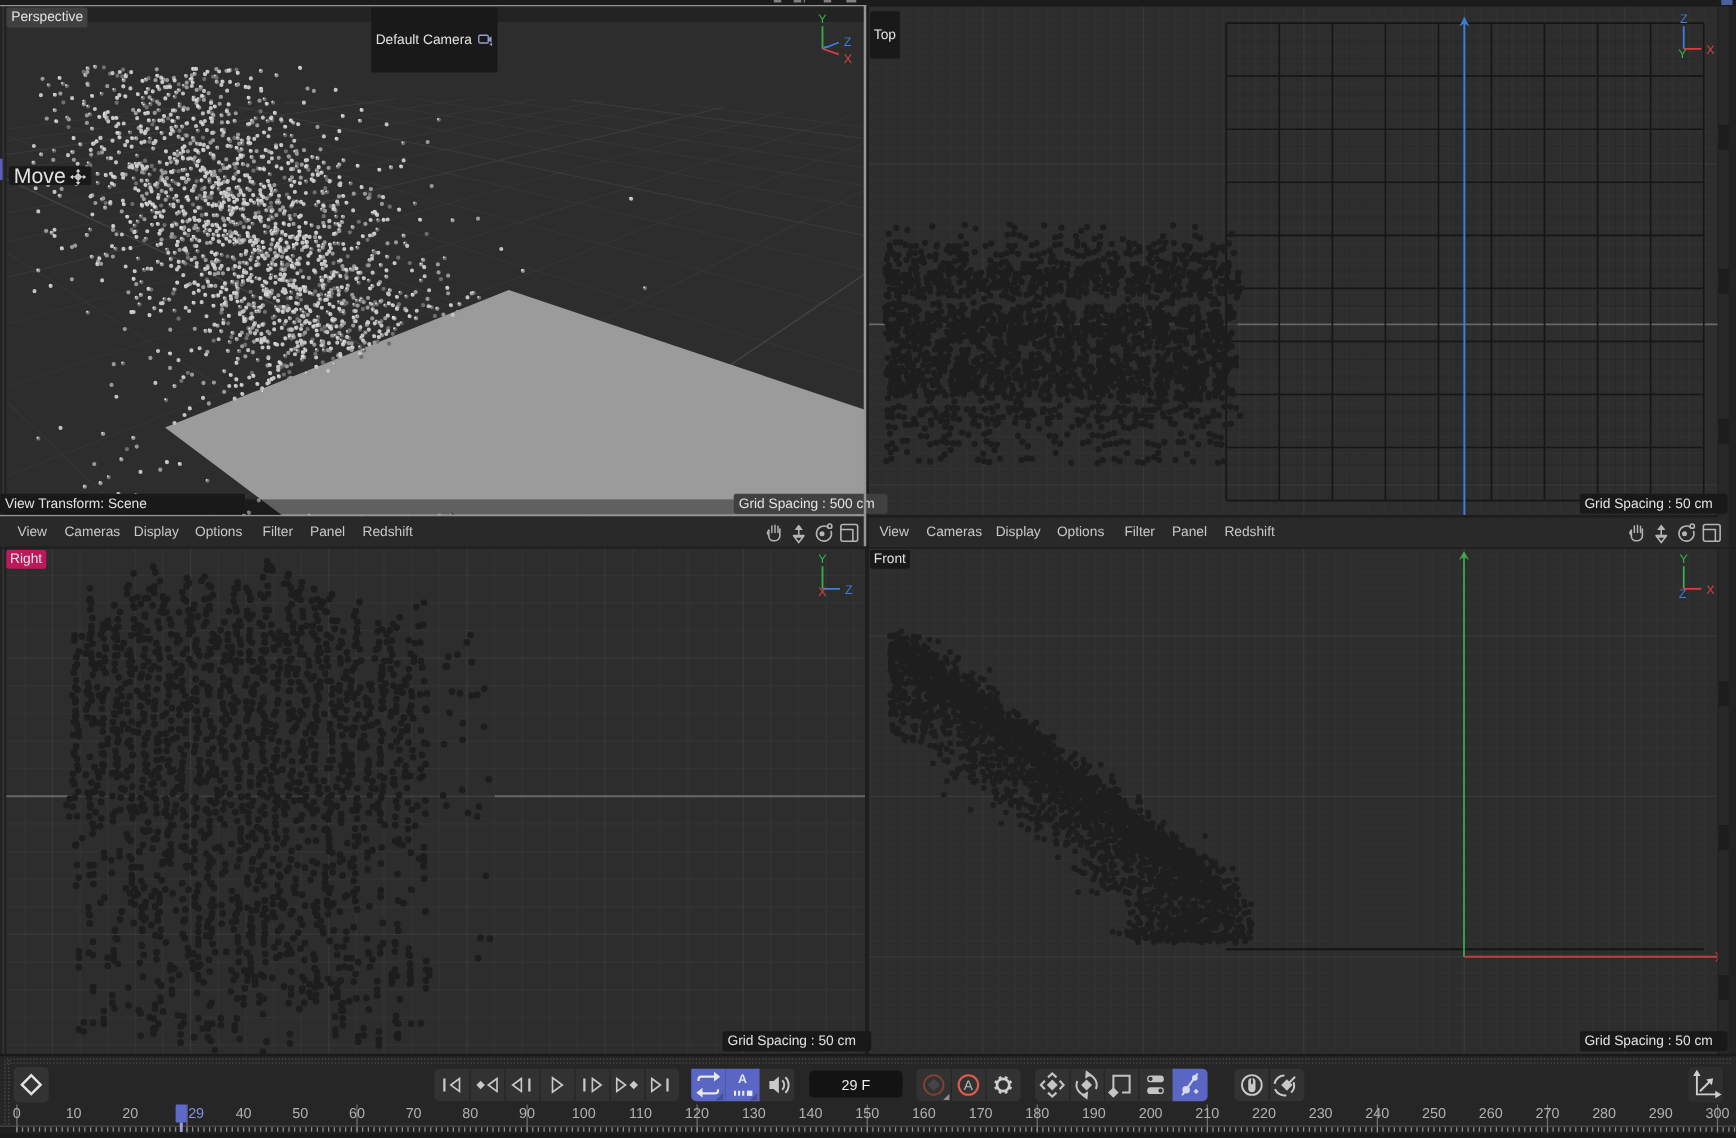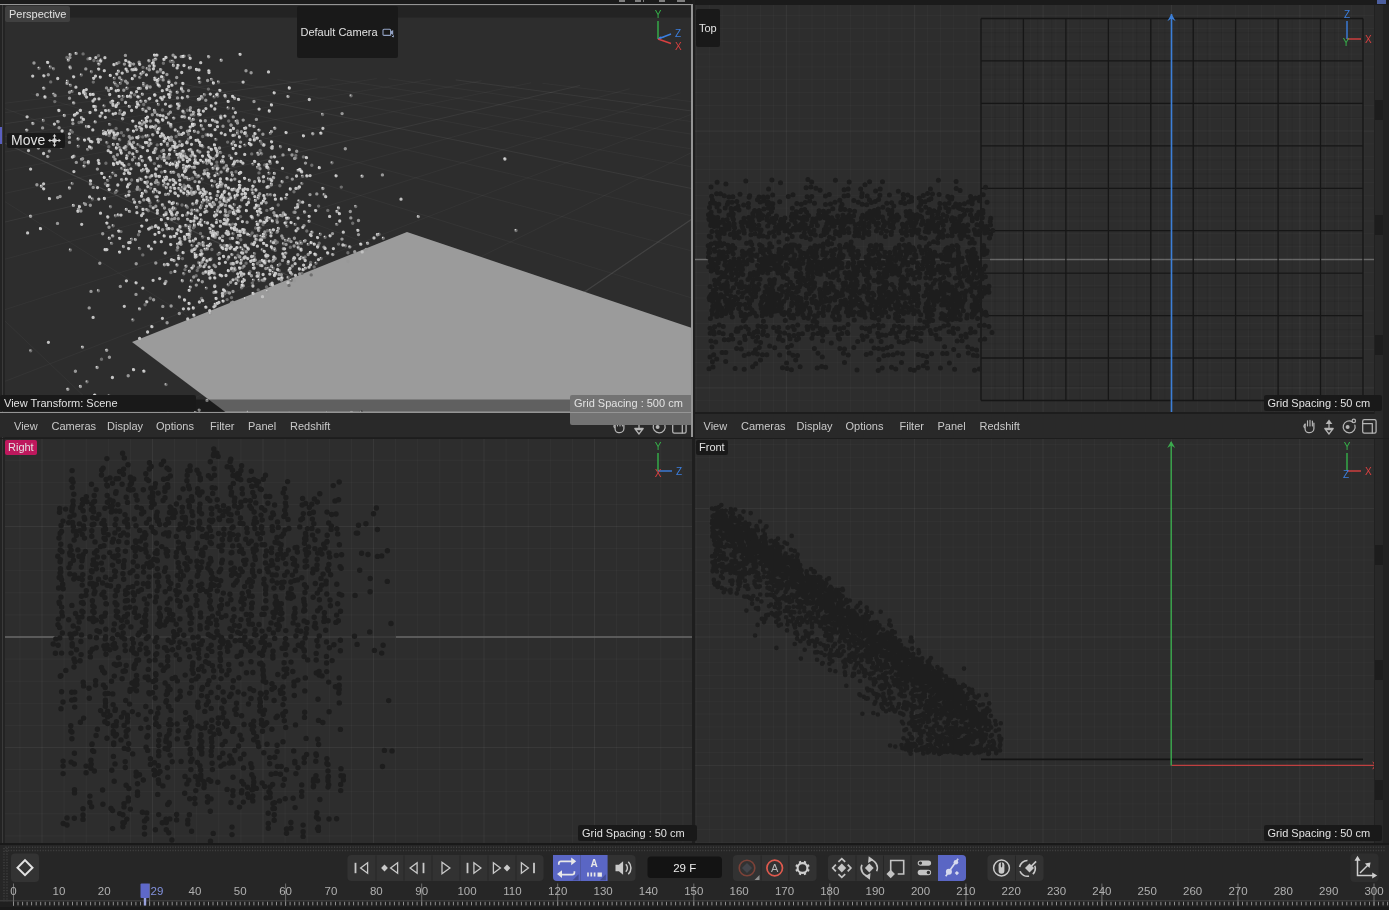--- a/index.html
+++ b/index.html
@@ -114,27 +114,27 @@
       <circle cx="45.6" cy="8.9" r="2" fill="#b5b5b5" stroke="none"></circle>
       <rect x="60.7" y="1.6" width="13.4" height="13.4" rx="1.6"></rect>
       <path d="M60.7 5.6h9.6M70.3 5.6V15"></path>
     </svg>
 <div class="chip" style="left:5.0px;top:6.2px;height:16px;line-height:16px;font-size:11px;padding:0 4px;background:#404040">Perspective</div>
     <div class="chip" style="left:296.5px;top:6.2px;height:16px;line-height:16px;font-size:11px;padding:18px 4px;background:#191919">Default Camera<svg width="12" height="11" style="position:static;display:inline-block;vertical-align:-1.5px;margin-left:4px" fill="none" stroke="#92a2c4" stroke-width="1.1">
         <rect x="1" y="2.2" width="7.6" height="6.2" rx="1"></rect>
         <path d="M8.6 4.6l2.6-1.6v5l-2.6-1.6" fill="#92a2c4" stroke="none"></path>
         <path d="M9.8 8.9l1.4 1.2.4-1.8" stroke-width="1"></path>
       </svg></div>
-    <div class="chip" style="left:7.0px;top:132.8px;height:15px;line-height:15px;font-size:14px;padding:0 4px;background:#191919">Move<svg width="13" height="13" style="position:static;display:inline-block;vertical-align:-2px;margin-left:3px" stroke="#d5d5d5" stroke-width="1" fill="none">
+    <div class="chip" style="left:7.0px;top:132.8px;height:15px;line-height:15px;font-size:17px;padding:0 4px;background:#191919">Move<svg width="13" height="13" style="position:static;display:inline-block;vertical-align:-2px;margin-left:3px" stroke="#d5d5d5" stroke-width="1" fill="none">
         <path d="M6.5 1.2v10.6M1.2 6.5h10.6"></path>
         <path d="M6.5 0l-1.8 2.4h3.6zM6.5 13l-1.8-2.4h3.6zM0 6.5l2.4-1.8v3.6zM13 6.5l-2.4-1.8v3.6z" fill="#d5d5d5" stroke="none"></path>
         <circle cx="6.5" cy="6.5" r="1.7" stroke-width="1.2"></circle>
       </svg></div>
     <div class="chip" style="left:0.0px;top:395.3px;width:188.0px;height:16px;line-height:16px;font-size:11px;padding:0 4px;background:#191919">View Transform: Scene</div>
-    <div class="chip" style="left:570px;top:395.3px;width:114.5px;height:30px;line-height:16px;font-size:11px;padding:0 4px;background:#737373">Grid Spacing : 500 cm</div>
+    <div class="chip" style="left:587px;top:395.3px;width:114.5px;height:16px;line-height:16px;font-size:11px;padding:0 4px;background:#404040">Grid Spacing : 500 cm</div>
     <div class="chip" style="left:696.0px;top:8.8px;height:14px;line-height:14px;font-size:11px;padding:12px 3px;background:#191919">Top</div>
     <div class="chip" style="left:1263.5px;top:395.3px;width:110.5px;height:16px;line-height:16px;font-size:11px;padding:0 4px;background:#191919">Grid Spacing : 50 cm</div>
     <div class="chip" style="left:5.0px;top:440.3px;height:15px;line-height:15px;font-size:11px;padding:0 3px;background:#be185d">Right</div>
     <div class="chip" style="left:696.0px;top:440.3px;height:15px;line-height:15px;font-size:11px;padding:0 3px;background:#191919">Front</div>
     <div class="chip" style="left:578.0px;top:825.3px;width:110.5px;height:16px;line-height:16px;font-size:11px;padding:0 4px;background:#191919">Grid Spacing : 50 cm</div>
     <div class="chip" style="left:1263.5px;top:825.3px;width:110.5px;height:16px;line-height:16px;font-size:11px;padding:0 4px;background:#191919">Grid Spacing : 50 cm</div>
     <svg width="50" height="46" style="position:absolute;left:633.5px;top:5.0px" font-family="Liberation Sans,sans-serif" font-size="10">
       <path d="M24 34V16" stroke="#36b24a" stroke-width="1.4"></path>
       <text x="24" y="13" fill="#36b24a" text-anchor="middle">Y</text>
       <path d="M24 34L37 29" stroke="#3b7fe0" stroke-width="1.4"></path>

